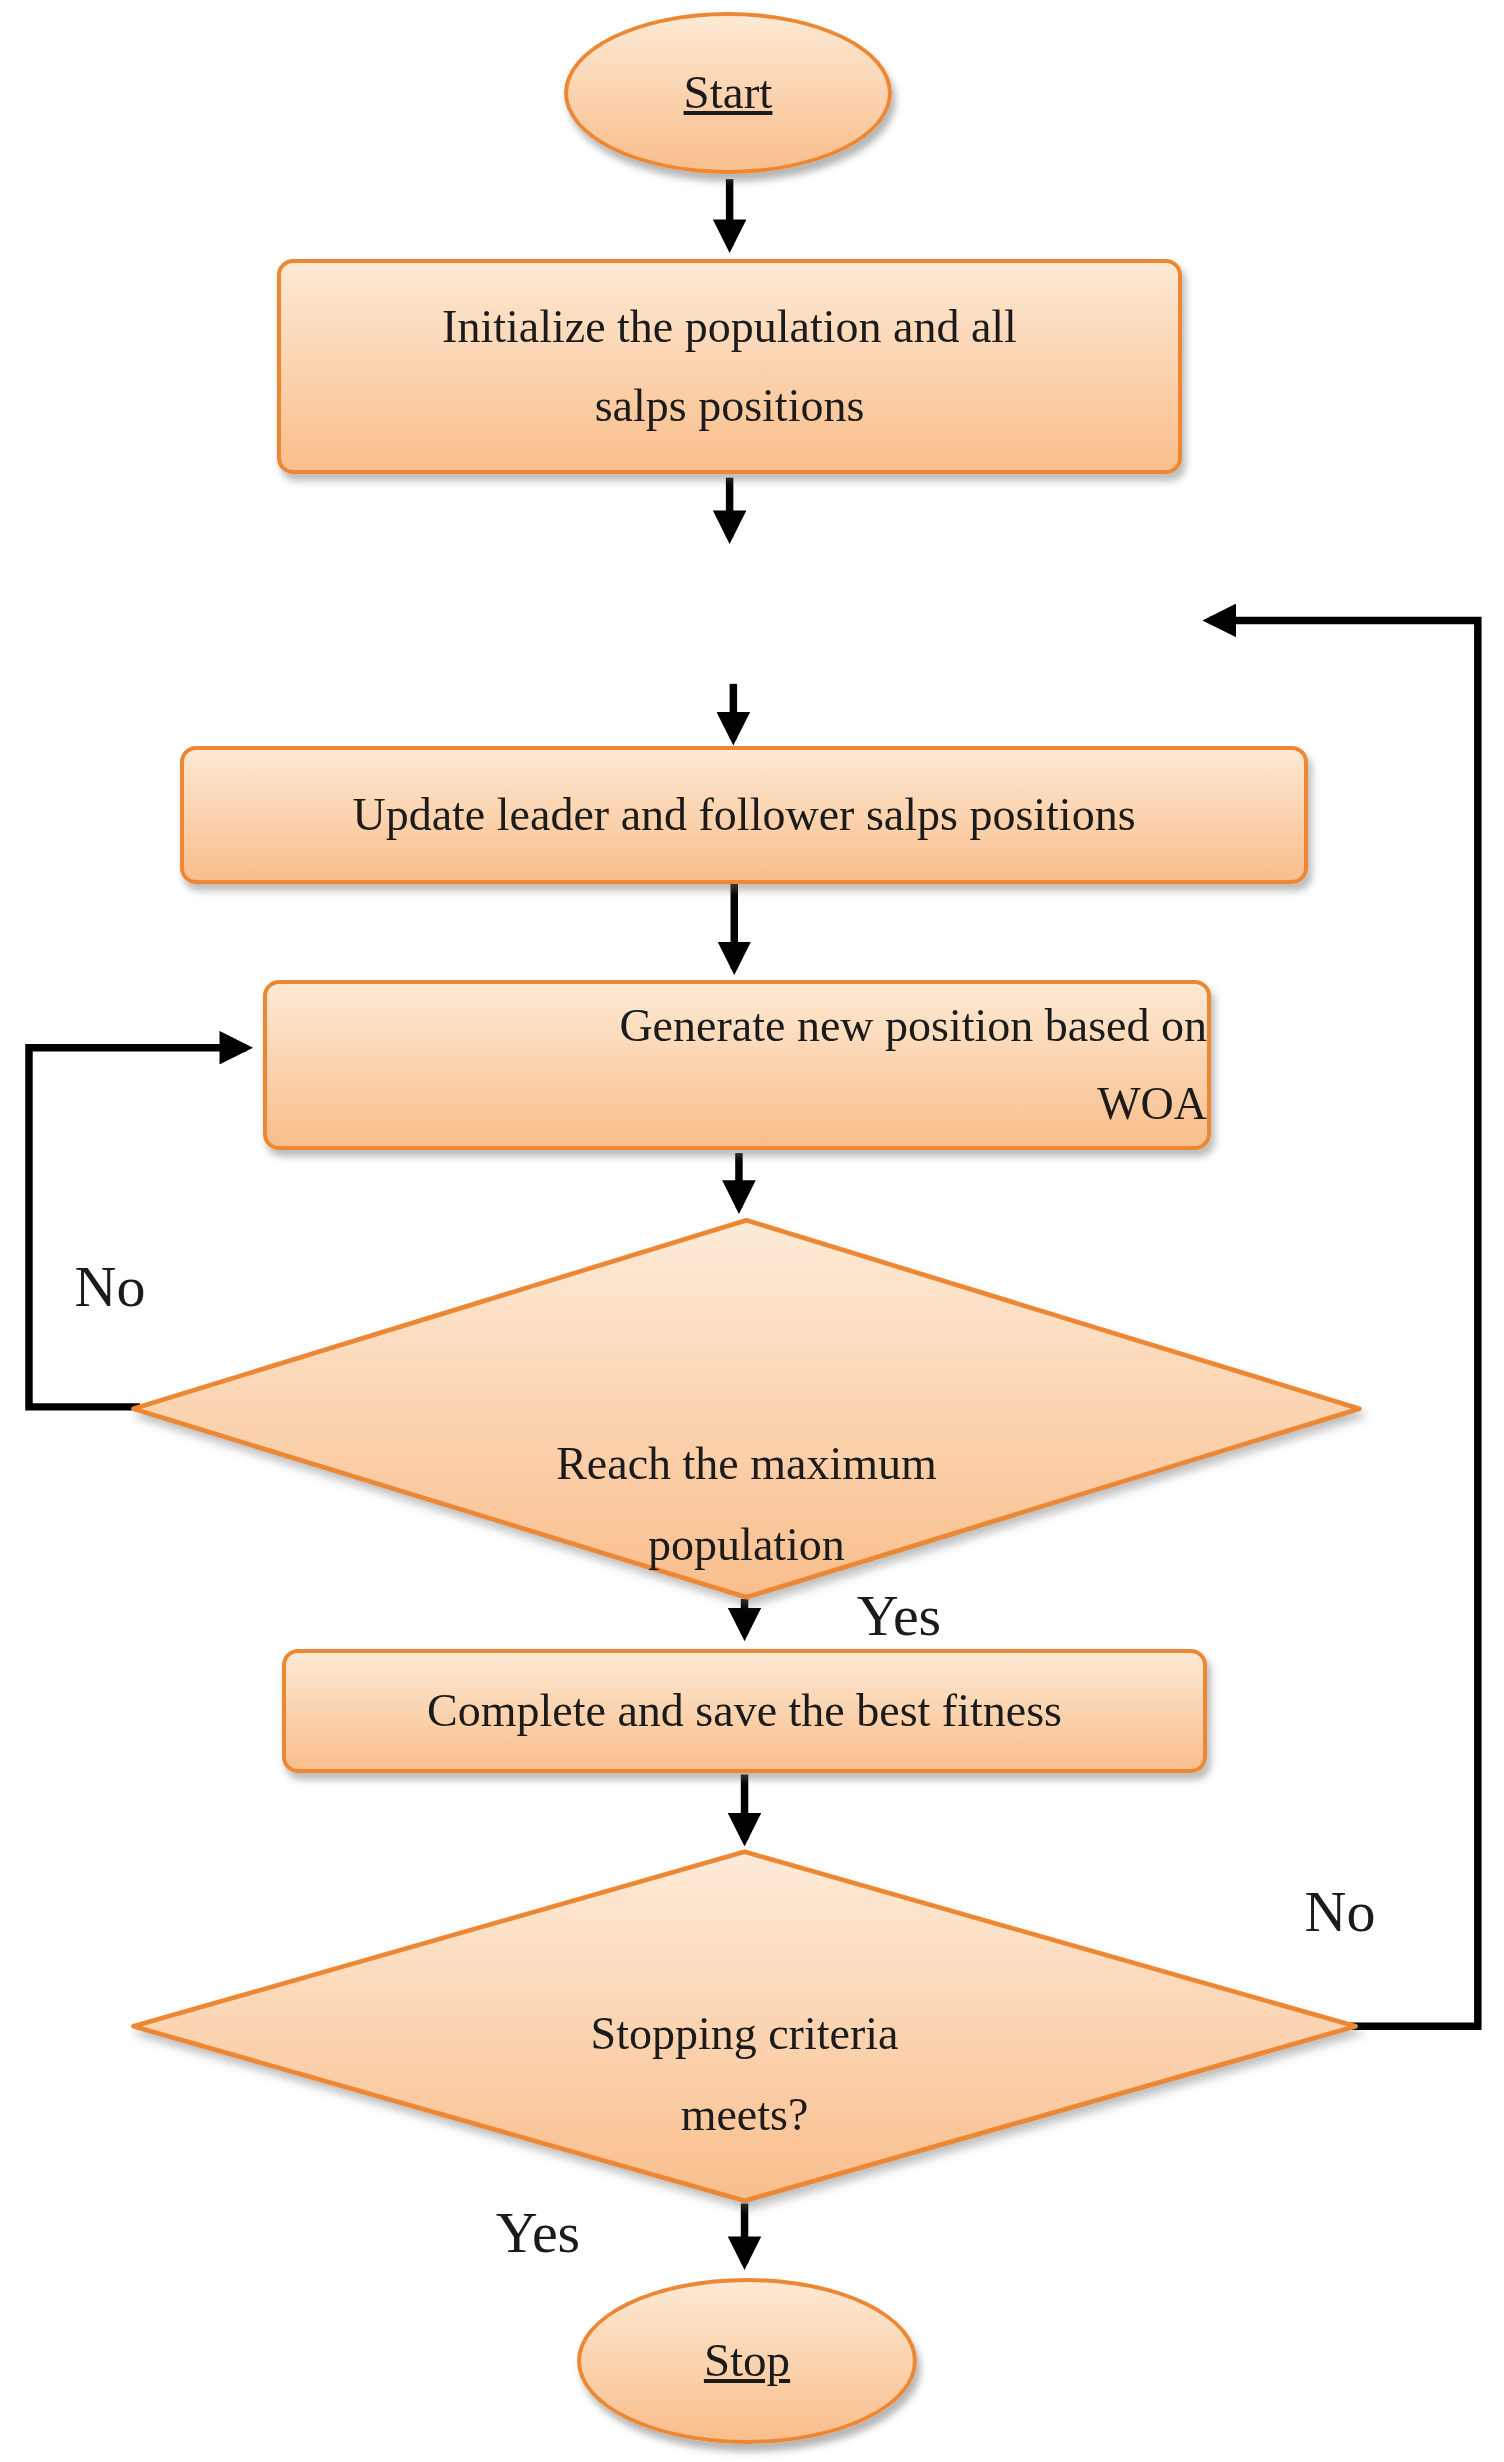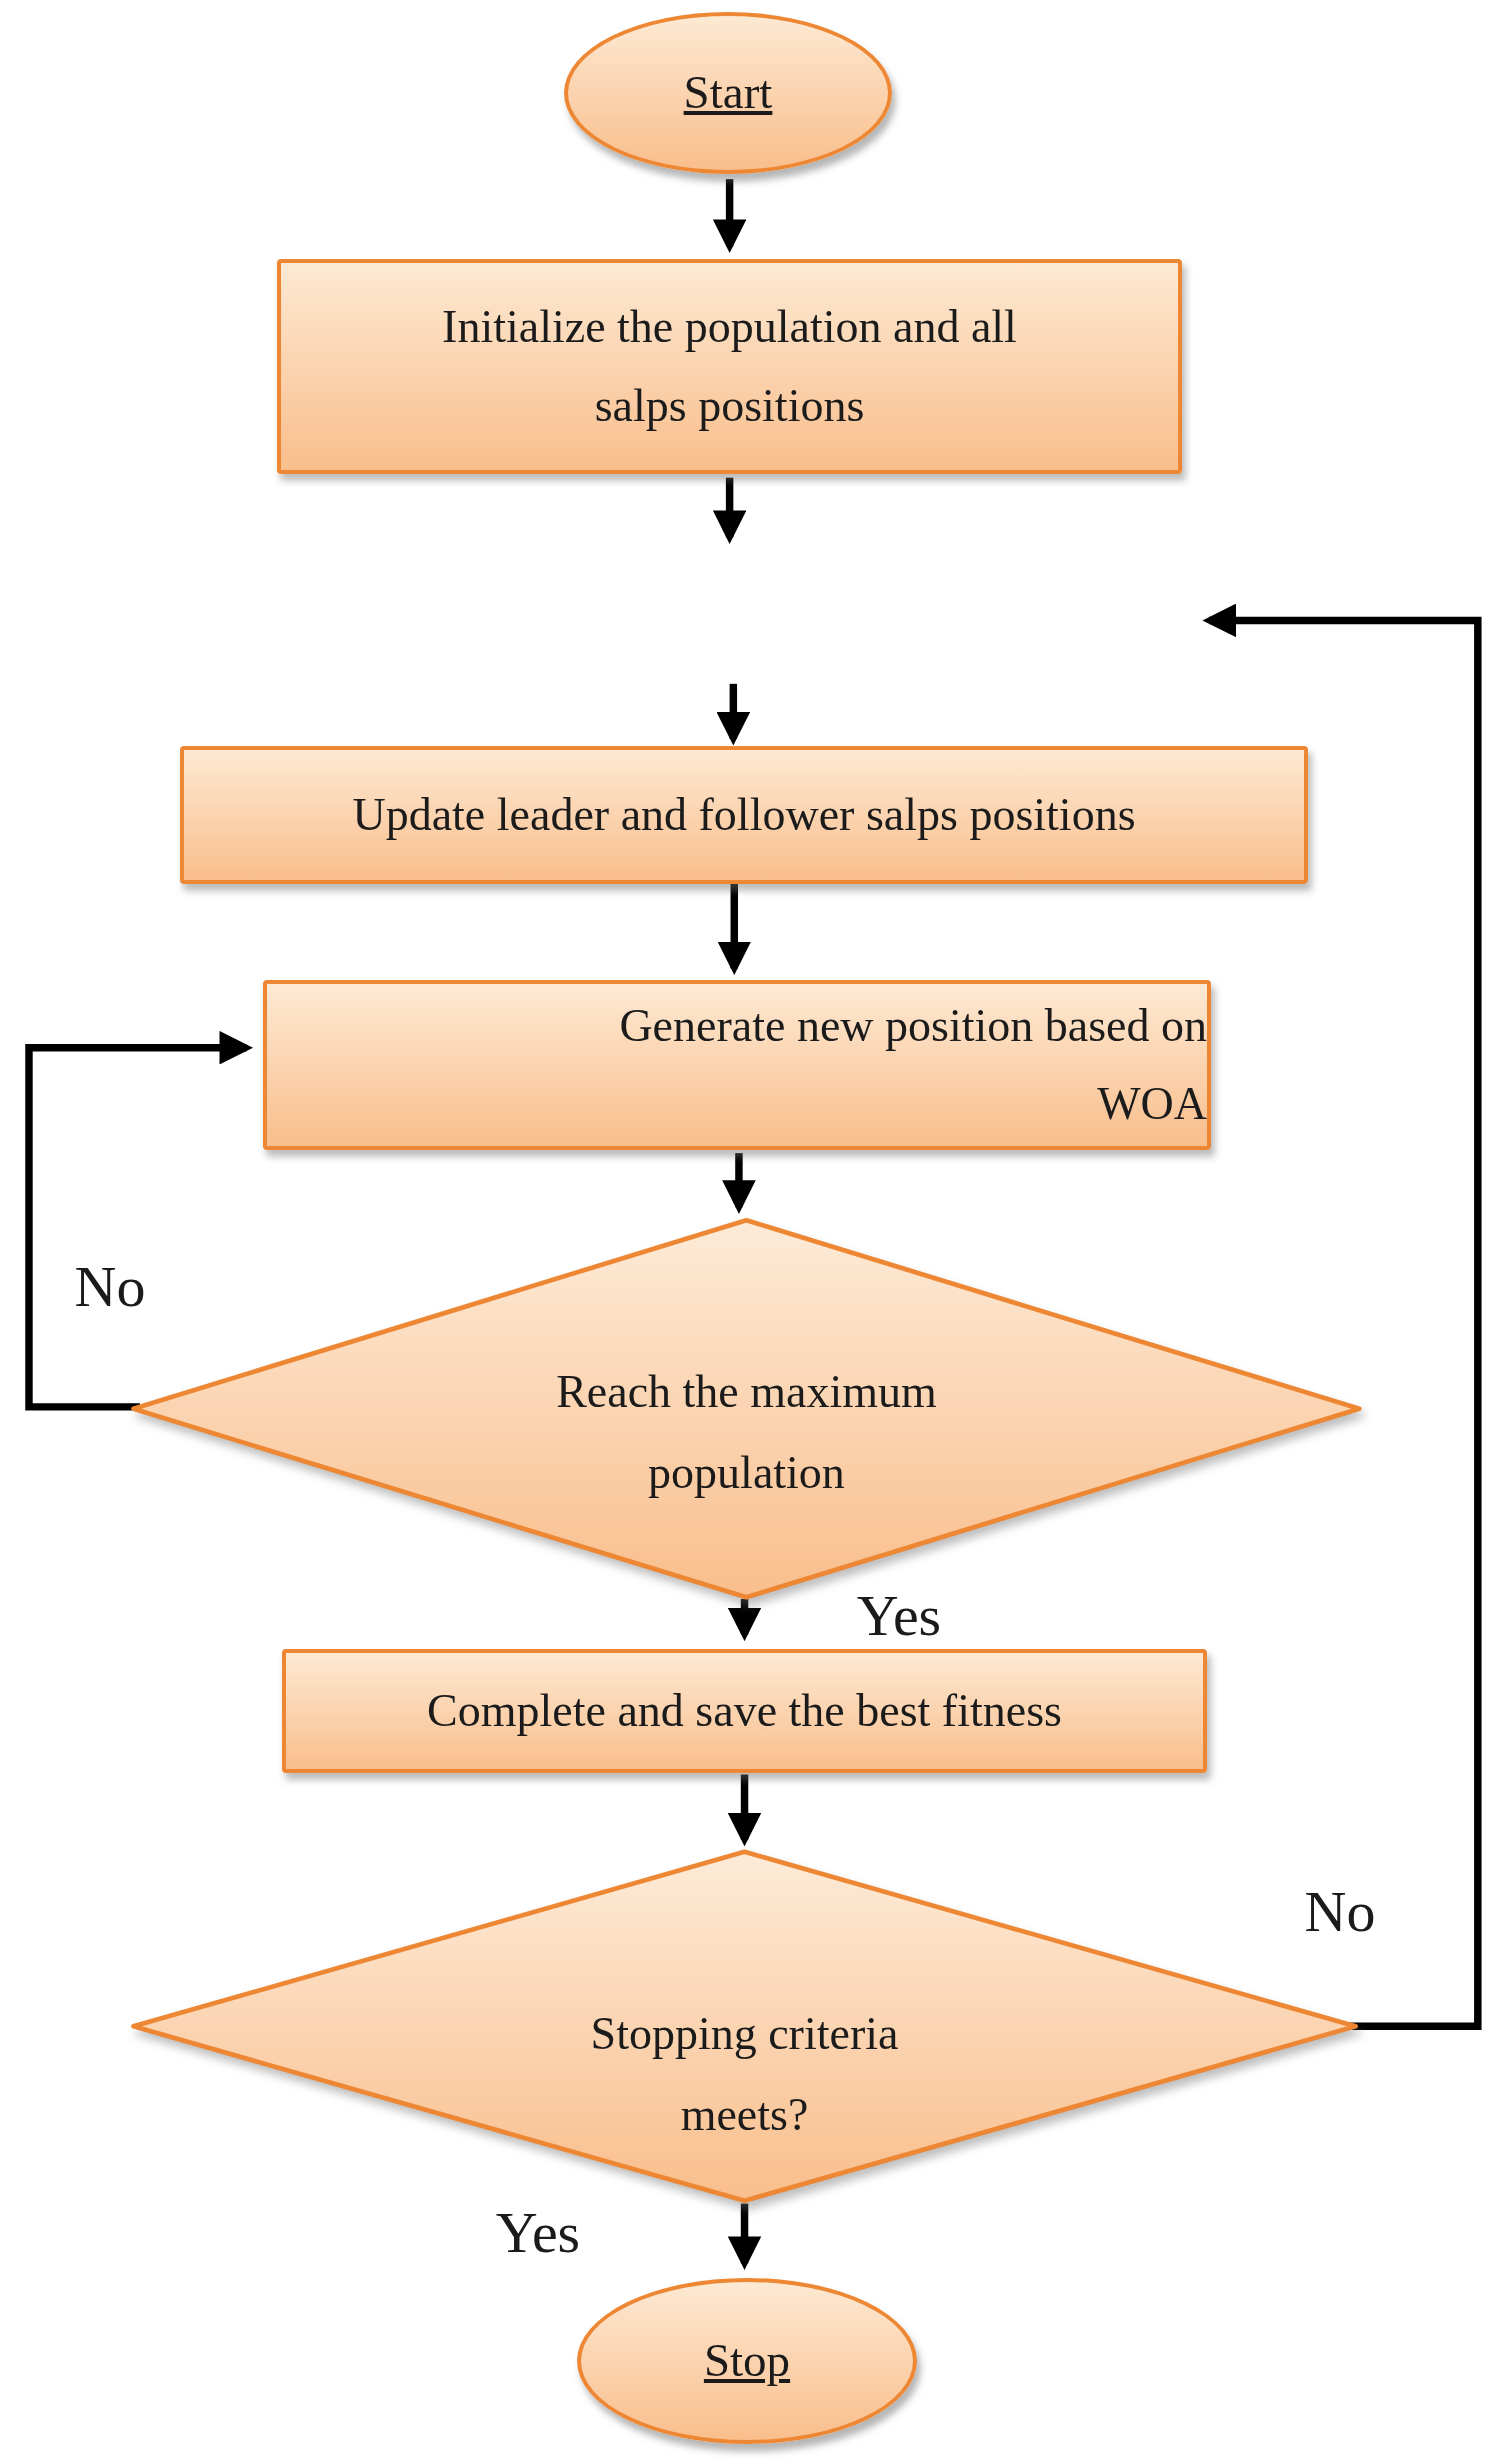--- a/index.html
+++ b/index.html
@@ -16,21 +16,21 @@
   .lines{position:absolute;left:0;top:0;z-index:1;}
   .edge{stroke:var(--arrow);stroke-width:8;fill:none;}
   .diamond{fill:url(#shapeGrad);stroke:var(--shape-border);stroke-width:5;stroke-linejoin:round;}
   .shadowed{filter:drop-shadow(4px 7px 5px rgba(110,110,110,0.45));}
   .node{position:absolute;z-index:2;box-sizing:border-box;
         display:flex;flex-direction:column;align-items:center;justify-content:center;
         text-align:center;border:4.7px solid var(--shape-border);
         background:linear-gradient(180deg,var(--shape-fill-light) 0%,var(--shape-fill-dark) 100%);
         box-shadow:3.7px 6.5px 7.5px rgba(110,110,110,0.45);
         font-size:46px;line-height:1.7;color:var(--text);}
-  .process{border-radius:4px;}
+  .process{border-radius:16px;}
   .terminator{border-radius:50%;font-size:47px;box-shadow:3.7px 7.5px 7.5px rgba(110,110,110,0.5);text-decoration:underline;}
   .diamond-label{position:absolute;z-index:3;display:flex;flex-direction:column;align-items:center;
         justify-content:center;text-align:center;font-size:46px;line-height:1.75;color:var(--text);}
   .edge-label{position:absolute;z-index:3;transform:translate(-50%,-50%);
         font-size:58px;color:var(--text);white-space:nowrap;}
 </style>
 </head>
 <body>
 
 <div class="stage">
@@ -75,21 +75,21 @@
 
   <div class="node process" style="left:180px;top:746px;width:1128px;height:138px;">
     <div>Update leader and follower salps positions</div>
   </div>
 
   <div class="node process" style="left:263px;top:980px;width:948px;height:170px;align-items:flex-end;">
     <div>Generate new position based on</div>
     <div>WOA</div>
   </div>
 
-  <div class="diamond-label" style="left:280px;top:1330px;width:933px;height:205px;">
+  <div class="diamond-label" style="left:280px;top:1380px;width:933px;height:205px;justify-content:flex-end;">
     <div>Reach the maximum</div>
     <div>population</div>
   </div>
 
   <div class="node process" style="left:282px;top:1649px;width:925px;height:124px;">
     <div>Complete and save the best fitness</div>
   </div>
 
   <div class="diamond-label" style="left:278px;top:1986px;width:933px;height:177px;text-align:center;">
     <div>Stopping criteria</div>

